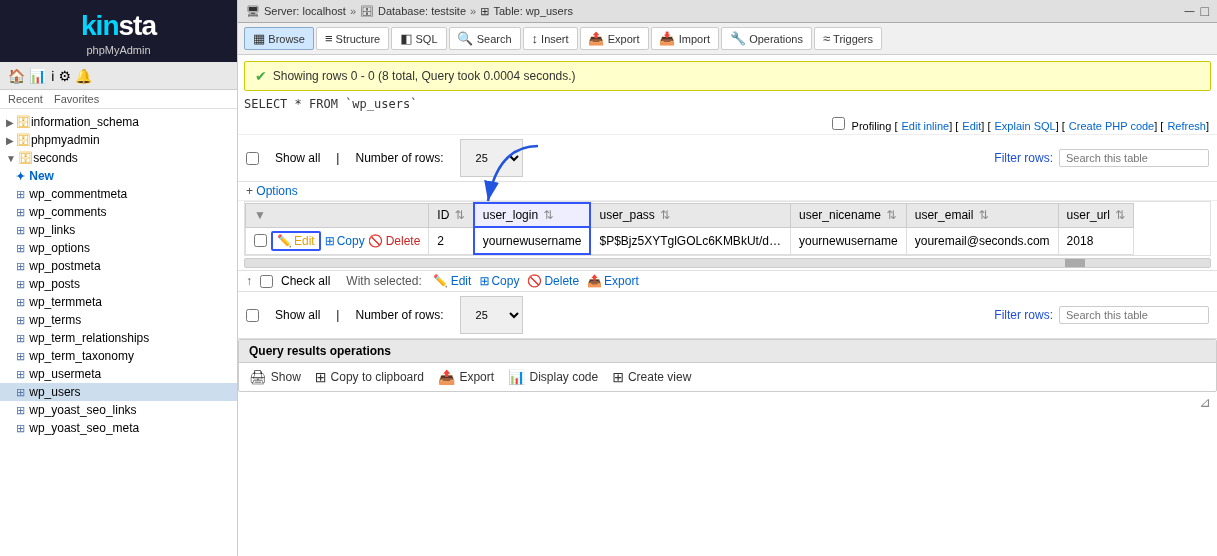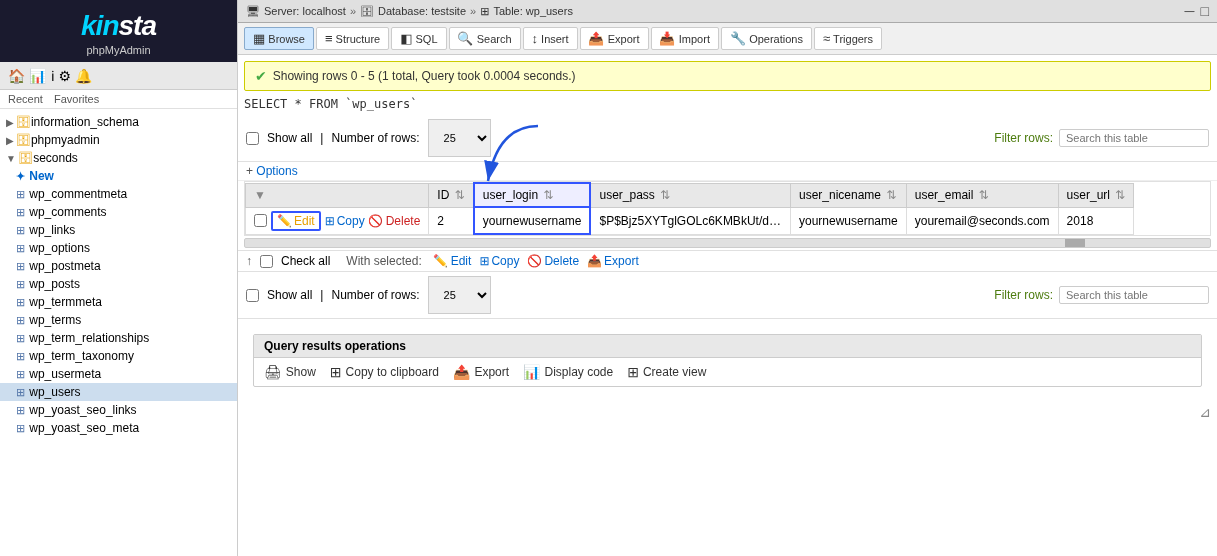--- a/index.html
+++ b/index.html
@@ -17,21 +17,20 @@
     }
     .sidebar-logo {
       background: #1a1a2e;
       padding: 10px 12px 6px;
       text-align: center;
     }
     .logo-kinsta {
       font-size: 28px;
       font-weight: 900;
       color: #00d4ff;
-      font-style: italic;
       letter-spacing: -1px;
       font-family: 'Arial Black', Arial, sans-serif;
     }
     .logo-kinsta span { color: #ffffff; }
     .logo-sub {
       color: #ccc;
       font-size: 11px;
       margin-top: 2px;
     }
     .sidebar-icons {
@@ -158,28 +157,28 @@
     }
 
     
     .options-bar {
       display: flex;
       align-items: center;
       justify-content: space-between;
       padding: 4px 8px;
       border-bottom: 1px solid #e0e0e0;
     }
-    .options-left { display: flex; align-items: center; gap: 8px; font-size: 12px; }
+    .options-left { display: flex; align-items: center; gap: 16px; font-size: 12px; }
     .options-right {
       display: flex;
       align-items: center;
       gap: 6px;
       font-size: 12px;
     }
-    .filter-label { color: #4d7c0f; }
+    .filter-label { color: #1d4ed8; }
     .search-input {
       border: 1px solid #ccc;
       padding: 2px 6px;
       font-size: 11px;
       border-radius: 2px;
       width: 150px;
     }
     select.rows-select {
       border: 1px solid #ccc;
       font-size: 11px;
@@ -249,21 +248,21 @@
       gap: 8px;
       border-top: 1px solid #e0e0e0;
       border-bottom: 1px solid #e0e0e0;
       font-size: 12px;
     }
     .with-selected { color: #555; margin-left: 8px; margin-right: 4px; }
     .bottom-bar a { color: #0066cc; text-decoration: none; display: flex; align-items: center; gap: 2px; }
 
     
     .qr-operations {
-      margin: 15px;
+      margin: 0;
       border: 1px solid #ccc;
       border-radius: 2px;
     }
     .qr-operations-header {
       background: #e8e8e8;
       padding: 4px 10px;
       font-size: 12px;
       font-weight: bold;
       border-bottom: 1px solid #ccc;
     }
@@ -454,27 +453,36 @@
     <button class="toolbar-btn">
       <span class="toolbar-icon">≈</span>
       <span>Triggers</span>
     </button>
   </div>
 
   <div class="content">
 
     <div class="info-bar">
       <span class="check-icon">✔</span>
-      <span>Showing rows 0 - 5 (1 total, Query took 0.0004 seconds.)</span>
+      <span>Showing rows 0 - 0 (8 total, Query took 0.0004 seconds.)</span>
     </div>
 
     <div class="sql-query">
       <span>SELECT * FROM `wp_users`</span>
     </div>
 
+    <div class="edit-links-row">
+      <input type="checkbox" class="checkbox-inline" style="">
+      <span>Profiling</span>
+      [<a href="#">Edit inline</a>]
+      [<a href="#">Edit</a>]
+      [<a href="#">Explain SQL</a>]
+      [<a href="#">Create PHP code</a>]
+      [<a href="#">Refresh</a>]
+    </div>
 
     <div class="options-bar">
       <div class="options-left">
         <input type="checkbox" style="">
         <span>Show all</span>
         <span>|</span>
         <span>Number of rows:</span>
         <select class="rows-select">
           <option>25</option>
           <option>50</option>

